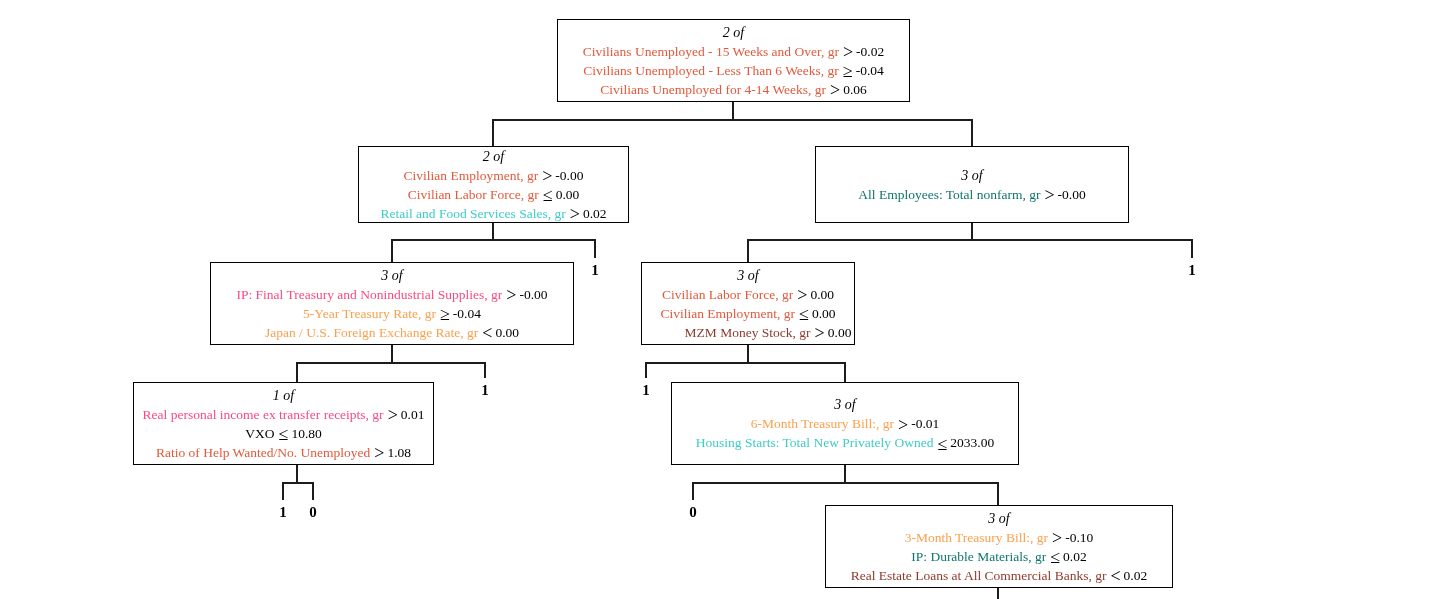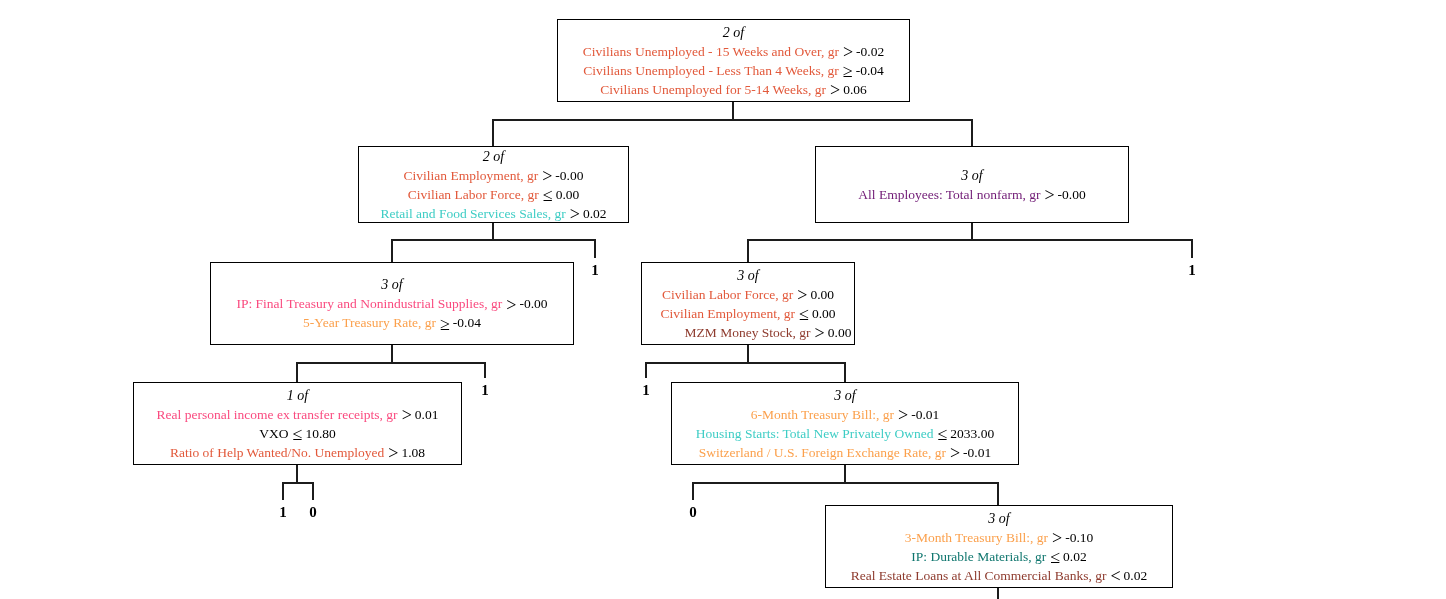--- a/index.html
+++ b/index.html
@@ -102,61 +102,61 @@
   <div class="leaf" style="left:1182px;top:262px">1</div>
   <div class="leaf" style="left:475px;top:382px">1</div>
   <div class="leaf" style="left:636px;top:382px">1</div>
   <div class="leaf" style="left:273px;top:504px">1</div>
   <div class="leaf" style="left:303px;top:504px">0</div>
   <div class="leaf" style="left:683px;top:504px">0</div>
 
   <div class="node" style="left:557px;top:19px;width:353px;height:83px">
     <div class="node-title">2 of</div>
     <div class="cond"><span style="color: rgb(226, 89, 59);">Civilians Unemployed - 15 Weeks and Over, gr</span><span class="op">&gt;</span><span class="val">-0.02</span></div>
-    <div class="cond"><span style="color: rgb(226, 89, 59);">Civilians Unemployed - Less Than 4 Weeks, gr</span><span class="op">≥</span><span class="val">-0.04</span></div>
-    <div class="cond"><span style="color: rgb(226, 89, 59);">Civilians Unemployed for 5-14 Weeks, gr</span><span class="op">&gt;</span><span class="val">0.06</span></div>
+    <div class="cond"><span style="color: rgb(226, 89, 59);">Civilians Unemployed - Less Than 6 Weeks, gr</span><span class="op">≥</span><span class="val">-0.04</span></div>
+    <div class="cond"><span style="color: rgb(226, 89, 59);">Civilians Unemployed for 4-14 Weeks, gr</span><span class="op">&gt;</span><span class="val">0.06</span></div>
   </div>
 
   <div class="node" style="left:358px;top:146px;width:271px;height:77px">
     <div class="node-title">2 of</div>
     <div class="cond"><span style="color: rgb(226, 89, 59);">Civilian Employment, gr</span><span class="op">&gt;</span><span class="val">-0.00</span></div>
     <div class="cond"><span style="color: rgb(226, 89, 59);">Civilian Labor Force, gr</span><span class="op">≤</span><span class="val">0.00</span></div>
     <div class="cond"><span style="color: rgb(62, 205, 197);">Retail and Food Services Sales, gr</span><span class="op">&gt;</span><span class="val">0.02</span></div>
   </div>
 
   <div class="node" style="left:815px;top:146px;width:314px;height:77px">
     <div class="node-title">3 of</div>
-    <div class="cond"><span style="color: #701a75; text-align: center;">All Employees: Total nonfarm, gr</span><span class="op">&gt;</span><span class="val">-0.00</span></div>
+    <div class="cond"><span style="color: #0f766e; text-align: center;">All Employees: Total nonfarm, gr</span><span class="op">&gt;</span><span class="val">-0.00</span></div>
   </div>
 
   <div class="node" style="left:210px;top:262px;width:364px;height:83px">
     <div class="node-title">3 of</div>
     <div class="cond"><span style="color: rgb(250, 74, 127);">IP: Final Treasury and Nonindustrial Supplies, gr</span><span class="op">&gt;</span><span class="val">-0.00</span></div>
     <div class="cond"><span style="color: rgb(251, 160, 76);">5-Year Treasury Rate, gr</span><span class="op">≥</span><span class="val">-0.04</span></div>
+    <div class="cond"><span style="color: rgb(251, 160, 76);">Japan / U.S. Foreign Exchange Rate, gr</span><span class="op">&lt;</span><span class="val">0.00</span></div>
   </div>
 
   <div class="node" style="left:641px;top:262px;width:214px;height:83px">
     <div class="node-title">3 of</div>
     <div class="cond"><span style="color: rgb(226, 89, 59);">Civilian Labor Force, gr</span><span class="op">&gt;</span><span class="val">0.00</span></div>
     <div class="cond"><span style="color: rgb(226, 89, 59);">Civilian Employment, gr</span><span class="op">≤</span><span class="val">0.00</span></div>
     <div class="cond"><span style="color: rgb(142, 59, 46); margin-left: 40px;">MZM Money Stock, gr</span><span class="op">&gt;</span><span class="val">0.00</span></div>
   </div>
 
-  <div class="node" style="left:133px;top:382px;width:329px;height:83px">
+  <div class="node" style="left:133px;top:382px;width:301px;height:83px">
     <div class="node-title">1 of</div>
     <div class="cond"><span style="color: rgb(250, 74, 127);">Real personal income ex transfer receipts, gr</span><span class="op">&gt;</span><span class="val">0.01</span></div>
     <div class="cond"><span style="color: rgb(0, 0, 0);">VXO</span><span class="op">≤</span><span class="val">10.80</span></div>
     <div class="cond"><span style="color: rgb(226, 89, 59);">Ratio of Help Wanted/No. Unemployed</span><span class="op">&gt;</span><span class="val">1.08</span></div>
   </div>
 
   <div class="node" style="left:671px;top:382px;width:348px;height:83px">
     <div class="node-title">3 of</div>
     <div class="cond"><span style="color: rgb(251, 160, 76);">6-Month Treasury Bill:, gr</span><span class="op">&gt;</span><span class="val">-0.01</span></div>
     <div class="cond"><span style="color: rgb(62, 205, 197);">Housing Starts: Total New Privately Owned</span><span class="op">≤</span><span class="val">2033.00</span></div>
-    <div class="cond"><span style="color: rgb(251, 160, 76);">Switzerland / U.S. Foreign Exchange Rate, gr</span><span class="op">&gt;</span><span class="val">-0.01</span></div>
   </div>
 
   <div class="node" style="left:825px;top:505px;width:348px;height:83px">
     <div class="node-title">3 of</div>
     <div class="cond"><span style="color: rgb(251, 160, 76); text-align: right;">3-Month Treasury Bill:, gr</span><span class="op">&gt;</span><span class="val">-0.10</span></div>
     <div class="cond"><span style="color: #0f766e;">IP: Durable Materials, gr</span><span class="op">≤</span><span class="val">0.02</span></div>
     <div class="cond"><span style="color: rgb(142, 59, 46);">Real Estate Loans at All Commercial Banks, gr</span><span class="op">&lt;</span><span class="val">0.02</span></div>
   </div>
 
 </div>

